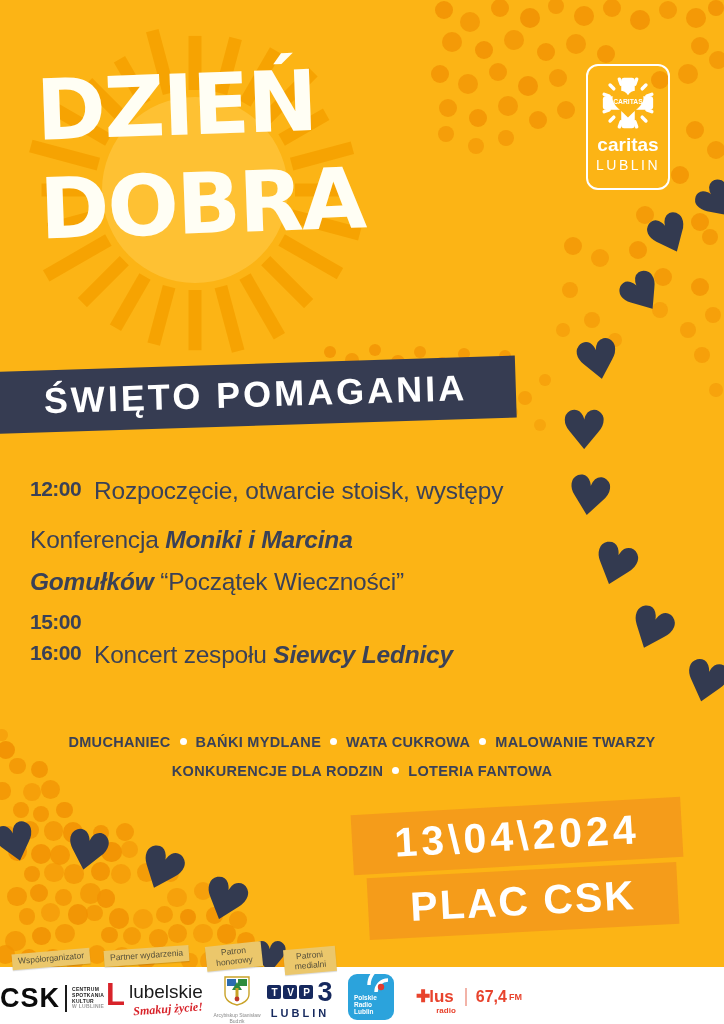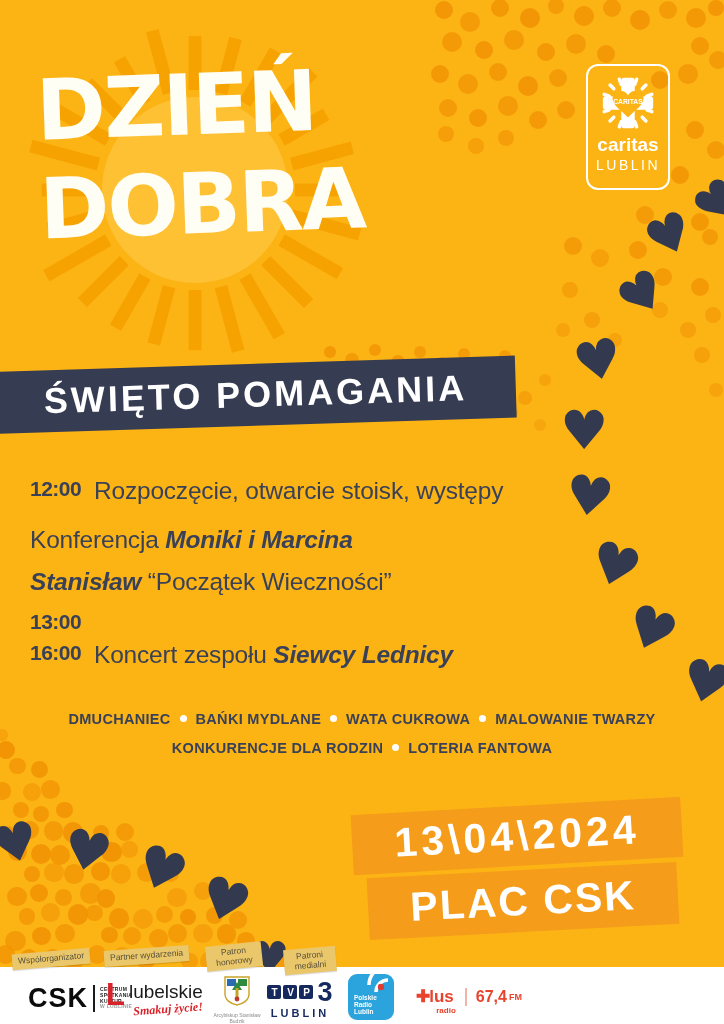--- a/index.html
+++ b/index.html
@@ -35,40 +35,40 @@
   }
   
   .schedule{position:absolute;left:30px;top:470px;width:580px;z-index:4;color:#3A4157;}
   .srow{display:flex;}
   .srow.gap{margin-bottom:7px;}
   .stime{width:64px;flex:none;font-size:21px;font-weight:600;padding-top:7px;letter-spacing:-0.5px;}
   .sline{line-height:42px;font-size:24.5px;letter-spacing:-0.2px;white-space:nowrap;}
   .sline .b{font-weight:700;font-style:italic;}
   .sline .i{font-style:italic;}
   
-  .attractions{position:absolute;left:40px;top:711px;width:644px;z-index:4;
+  .attractions{position:absolute;left:40px;top:734px;width:644px;z-index:4;
     text-align:center;color:#3A4157;font-size:14.5px;font-weight:700;letter-spacing:.3px;}
   .aline{line-height:17px;margin-bottom:12px;white-space:nowrap;}
   .sep{display:inline-block;width:7px;height:7px;background:#fff;border-radius:50%;margin:0 9px;vertical-align:2px;}
   
   .oband{position:absolute;background:#F59C1A;z-index:4;color:#fff;font-weight:800;
     display:flex;align-items:center;justify-content:center;white-space:nowrap;}
   .oband.date{left:352px;top:806px;width:330px;height:60px;transform:rotate(-3.2deg);font-size:41px;letter-spacing:4px;}
   .oband.place{left:368px;top:870px;width:310px;height:62px;transform:rotate(-3deg);font-size:41px;letter-spacing:2px;}
   
   .footer{position:absolute;left:0;bottom:0;width:724px;height:57px;background:#fff;z-index:6;}
   .ribbon{position:absolute;z-index:7;background:#EBC76B;color:#56503A;font-size:8.5px;
     font-weight:500;padding:3px 6px;line-height:9.5px;text-align:center;box-shadow:0 1px 1px rgba(0,0,0,.15);}
   .rb1{left:12px;top:951px;transform:rotate(-5deg);}
   .rb2{left:104px;top:948px;transform:rotate(-4deg);}
   .rb3{left:206px;top:944px;width:56px;transform:rotate(-6deg);}
   .rb4{left:284px;top:948px;width:52px;transform:rotate(-5deg);}
   .logo{position:absolute;z-index:7;}
   
-  .csk{left:28px;top:983px;display:flex;align-items:center;}
+  .csk{left:0;top:983px;display:flex;align-items:center;}
   .csk .abbr{font-size:27px;font-weight:900;color:#0B0B0B;letter-spacing:1px;}
   .csk .div{width:2px;height:27px;background:#1A1A1A;margin:0 5px;}
   .csk .tiny{font-size:5px;line-height:5.8px;font-weight:700;color:#222;letter-spacing:.3px;}
   .csk .tiny div:last-child{color:#9a9a9a;}
   
   .lub{left:106px;top:980px;display:flex;}
   .lub .L{font-size:31px;font-weight:900;color:#D8232A;line-height:30px;margin-right:4px;}
   .lub .nm{font-size:19px;color:#1A1A1A;font-weight:500;line-height:19px;margin-top:2px;}
   .lub .slogan{font-family:"Liberation Serif",serif;font-style:italic;font-weight:700;
     font-size:12px;color:#D8232A;transform:rotate(-4deg);text-align:right;margin-top:1px;}
@@ -164,25 +164,25 @@
   <div class="schedule">
       <div class="srow srow gap">
         <div class="stime">12:00</div>
         <div class="stext">
           <div class="sline"><span>Rozpoczęcie, otwarcie stoisk, występy</span></div>
         </div>
       </div>
       <div class="srow">
         <div class="stext">
           <div class="sline"><span>Konferencja </span><span class="b">Moniki i Marcina</span></div>
-          <div class="sline"><span class="b">Stanisław</span><span> “Początek Wieczności”</span></div>
+          <div class="sline"><span class="b">Gomułków</span><span> “Początek Wieczności”</span></div>
         </div>
       </div>
       <div class="srow">
-        <div class="stime">13:00</div>
+        <div class="stime">15:00</div>
       </div>
       <div class="srow">
         <div class="stime">16:00</div>
         <div class="stext">
           <div class="sline"><span>Koncert zespołu </span><span class="b i">Siewcy Lednicy</span></div>
         </div>
       </div>
     </div>
 
   <div class="attractions">

